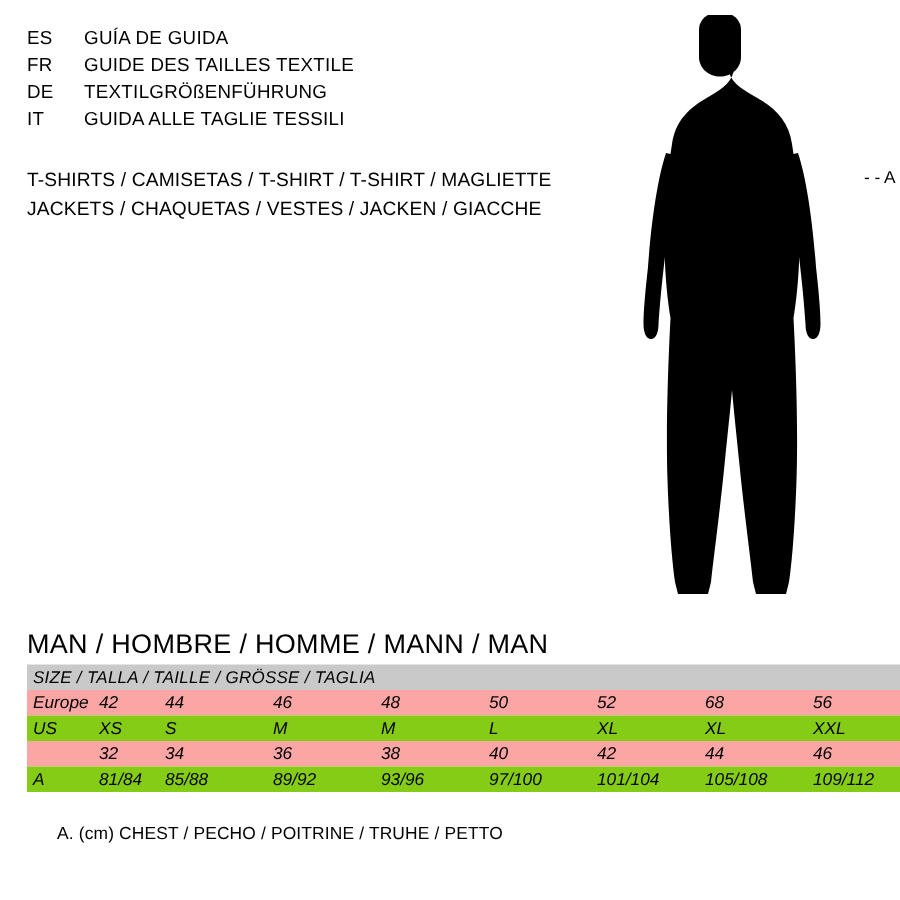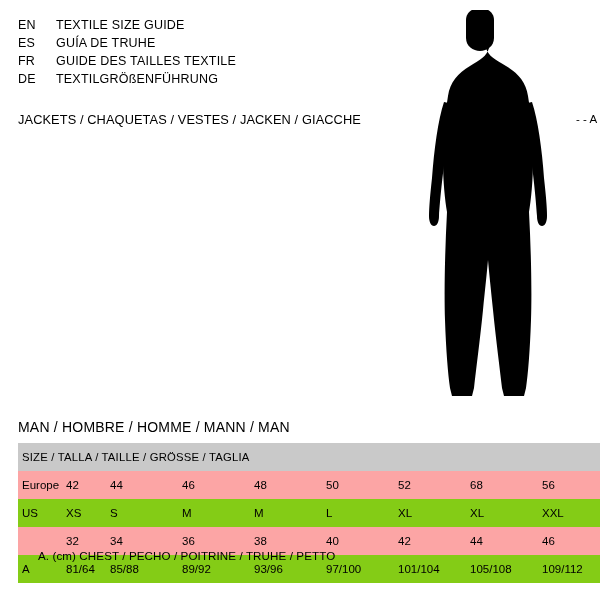--- a/index.html
+++ b/index.html
@@ -78,40 +78,41 @@
     top: 103px;
     font-size: 11.5px;
     line-height: 12px;
   }
 
   
   .man-heading {
     position: absolute;
     left: 18px;
     top: 419px;
-    font-size: 14px;
+    font-size: 18px;
     letter-spacing: 0.2px;
     white-space: nowrap;
   }
 
   
   .size-table {
     position: absolute;
     left: 18px;
     top: 443px;
     width: 564px;
     border-collapse: collapse;
     table-layout: fixed;
     font-size: 11.5px;
   }
   .size-table td {
-    height: 28px;
+    height: 17px;
     padding: 0 0 0 4px;
     vertical-align: middle;
     white-space: nowrap;
+    font-style: italic;
   }
   .row-head td {
     background: #c9c9c9;
     font-size: 11.3px;
     letter-spacing: 0.2px;
   }
   .row-light td {
     background: #fca5a5;
   }
   .row-dark td {
@@ -131,38 +132,39 @@
     margin-left: 20px;
   }
 </style>
 </head>
 <body>
 
 <div class="page">
 
   <div class="lang-block">
     <div class="lang-row">
-      <span class="lang-code">EN</span>
-      <span class="lang-text">TEXTILE SIZE GUIDE</span>
-    </div>
-    <div class="lang-row">
       <span class="lang-code">ES</span>
-      <span class="lang-text">GUÍA DE TRUHE</span>
+      <span class="lang-text">GUÍA DE GUIDA</span>
     </div>
     <div class="lang-row">
       <span class="lang-code">FR</span>
       <span class="lang-text">GUIDE DES TAILLES TEXTILE</span>
     </div>
     <div class="lang-row">
       <span class="lang-code">DE</span>
       <span class="lang-text">TEXTILGRÖßENFÜHRUNG</span>
     </div>
+    <div class="lang-row">
+      <span class="lang-code">IT</span>
+      <span class="lang-text">GUIDA ALLE TAGLIE TESSILI</span>
+    </div>
   </div>
 
   <div class="garment-block">
+    <div class="garment-line">T-SHIRTS / CAMISETAS / T-SHIRT / T-SHIRT / MAGLIETTE</div>
     <div class="garment-line">JACKETS / CHAQUETAS / VESTES / JACKEN / GIACCHE</div>
   </div>
 
   <div class="figure-wrap">
     <svg width="200" height="395" viewBox="0 0 200 395">
       <g fill="#000000">
 
         <path d="M66,10 C66,2 73,-2 80,-2 C87,-2 94,2 94,10 L94,28 C94,36 87,41 80,41 C73,41 66,36 66,28 Z"></path>
 
         <path d="M74,38 L86,38
@@ -245,21 +247,21 @@
         <td class="col-v">34</td>
         <td class="col-v">36</td>
         <td class="col-v">38</td>
         <td class="col-v">40</td>
         <td class="col-v">42</td>
         <td class="col-v">44</td>
         <td class="col-v">46</td>
       </tr>
       <tr class="row-dark">
         <td class="col-label">A</td>
-        <td class="col-v">81/64</td>
+        <td class="col-v">81/84</td>
         <td class="col-v">85/88</td>
         <td class="col-v">89/92</td>
         <td class="col-v">93/96</td>
         <td class="col-v">97/100</td>
         <td class="col-v">101/104</td>
         <td class="col-v">105/108</td>
         <td class="col-v">109/112</td>
       </tr>
     </tbody>
   </table>

